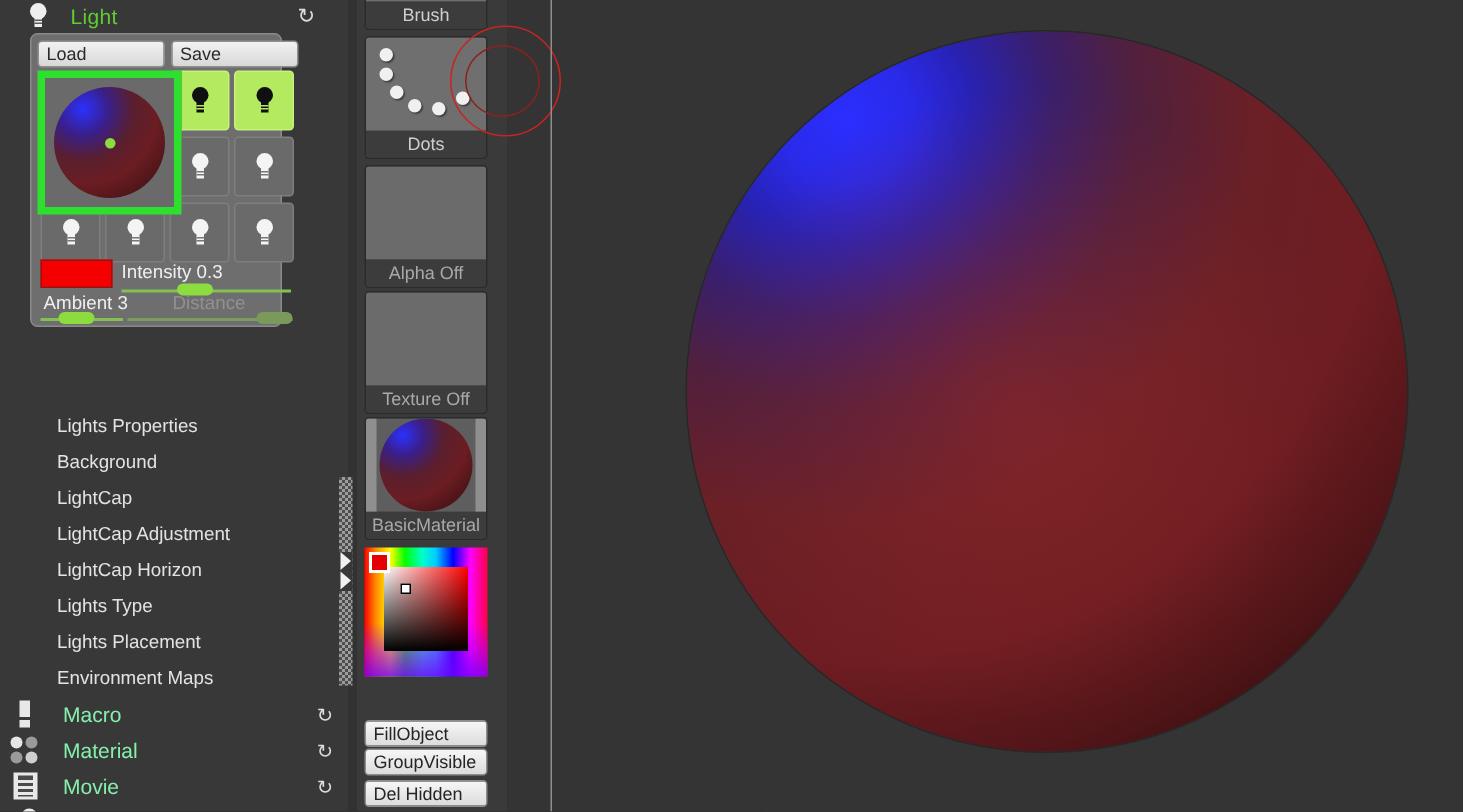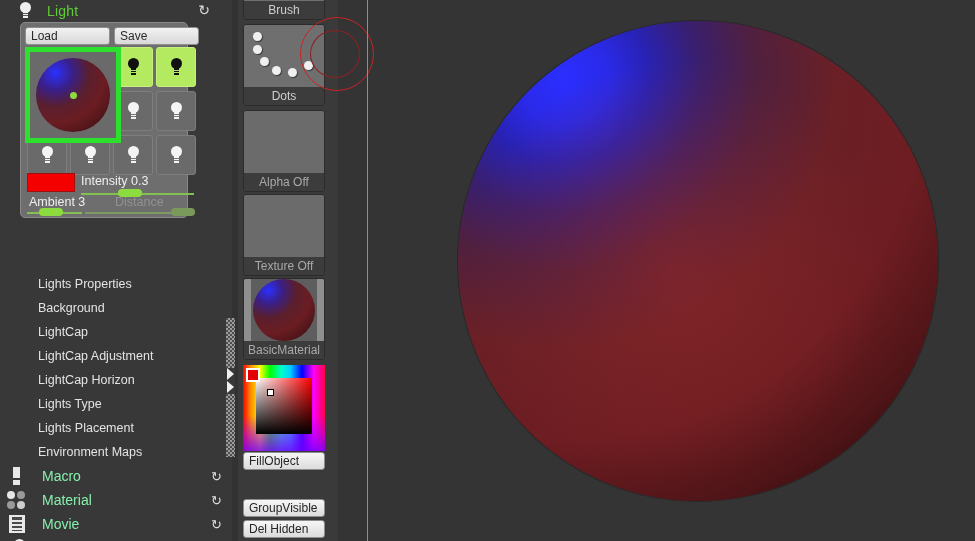--- a/index.html
+++ b/index.html
@@ -510,21 +510,21 @@
     </div>
   </div>
 
   <div class="cpick">
     <div class="sv">
       <div class="sv-cur"></div>
     </div>
     <div class="cur-sw"></div>
   </div>
 
-  <div class="btn-wide" style="top:452px;">FillObject</div>
+  <div class="btn-wide" style="top:480px;">FillObject</div>
   <div class="btn-wide" style="top:499px;">GroupVisible</div>
   <div class="btn-wide" style="top:520px;">Del Hidden</div>
 
   <div class="canvas">
     <div class="brush-ring-out"></div>
     <div class="brush-ring-in"></div>
     <div class="cv-divider"></div>
     <div class="big-sphere"></div>
   </div>
 

